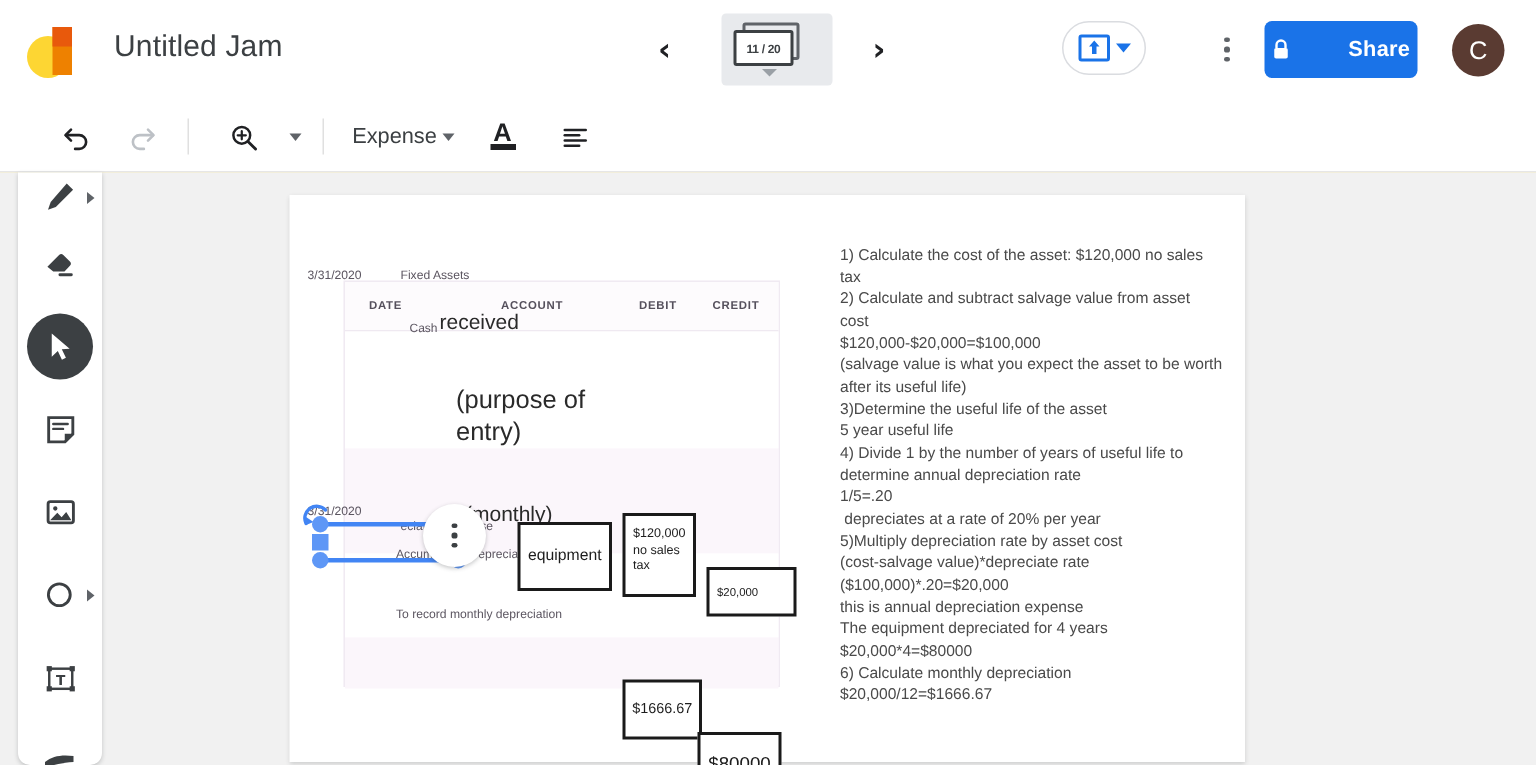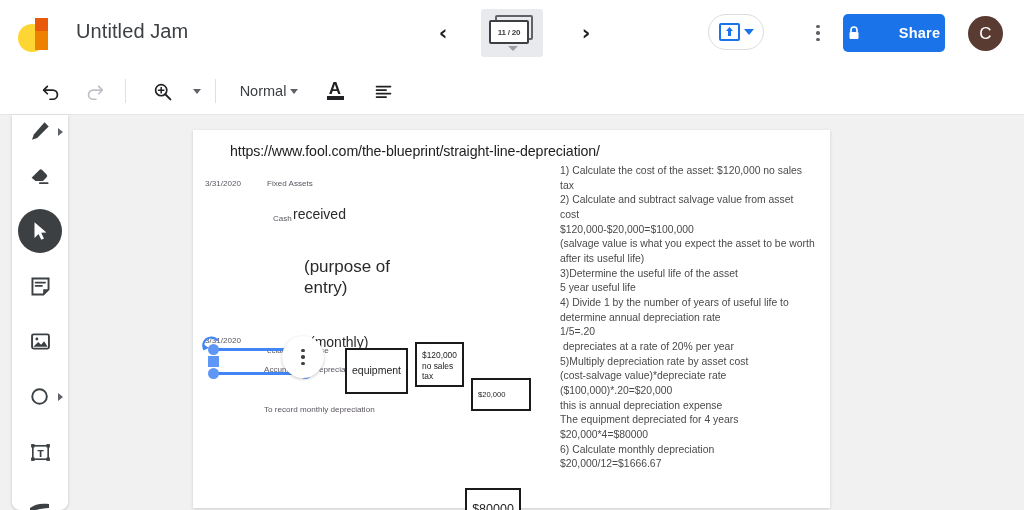--- a/index.html
+++ b/index.html
@@ -50,21 +50,21 @@
     display: flex; align-items: center; justify-content: center;
     cursor: pointer; border-radius: 50%;
     color: #202124;
   }
   .nav-prev { left: 427px; }
   .nav-next { left: 570px; }
   .chev { font-size: 21px; font-weight: bold; line-height: 1; font-family: "DejaVu Sans", sans-serif; }
 
   .frame-indicator {
     position: absolute; left: 481px; top: 9px;
-    width: 62px; height: 48px;
+    width: 74px; height: 48px;
     background: #e8eaed; border-radius: 3px;
     cursor: pointer;
     padding-left: 13px;
   }
   .fi-back {
     position: absolute; left: 14px; top: 6px;
     width: 38px; height: 25px;
     border: 2px solid #5f6368; border-radius: 2px; background: #e8eaed;
   }
   .fi-front {
@@ -231,21 +231,21 @@
   .b-monthly  { left: 117px; top: 204px; font-size: 14px; }
   .b-andacc   { left: 117px; top: 283px; font-size: 8.6px; line-height: 1.3; width: 96px; }
 
   
   .hbox {
     position: absolute; border: 2.5px solid #1a1a1a; background: #ffffff;
     display: flex; align-items: center; padding: 3px 5px;
     color: #1d1d1d; line-height: 1.25;
   }
   .hb-equipment { left: 152px; top: 218px; width: 63px; height: 46px; font-size: 10.5px; justify-content: center; }
-  .hb-120k      { left: 222px; top: 212px; width: 49px; height: 45px; font-size: 8.4px; align-items: flex-start; padding-top: 6px; }
+  .hb-120k      { left: 222px; top: 212px; width: 49px; height: 56px; font-size: 8.4px; align-items: flex-start; padding-top: 6px; }
   .hb-20k       { left: 278px; top: 248px; width: 60px; height: 33px; font-size: 7.6px; }
   .hb-1666      { left: 222px; top: 323px; width: 53px; height: 40px; font-size: 9.6px; justify-content: center; }
   .hb-80000     { left: 272px; top: 358px; width: 56px; height: 43px; font-size: 12.5px; justify-content: center; }
 
   
   .explain {
     position: absolute; left: 367px; top: 34px;
     width: 255px;
     font-size: 10.4px; line-height: 1.41; color: #4a4a4a;
     white-space: pre-wrap;
@@ -358,21 +358,21 @@
       </svg>
     </div>
 
     <div class="tb-btn tb-zoomcaret">
       <span class="caret-sm"></span>
     </div>
 
     <div class="tb-divider dv2"></div>
 
     <div class="tb-btn tb-normal">
-      <span>Normal</span>
+      <span>Expense</span>
       <span class="caret-sm"></span>
     </div>
 
     <div class="tb-btn tb-textcolor">
       <span class="tc-A">A</span>
       <span class="tc-bar"></span>
     </div>
 
     <div class="tb-btn tb-align">
       <svg width="21" height="21" viewBox="0 0 24 24" aria-hidden="true">
@@ -383,39 +383,51 @@
             <path d="M4 18.5 H15"></path>
         </g>
       </svg>
     </div>
   </div>
 
   <div class="canvas-area">
 
     <div class="board">
 
-      <div class="url-text">https://www.fool.com/the-blueprint/straight-line-depreciation/</div>
-
+
+      <div class="jtable">
+        <div class="jt-head">
+          <span class="jt-h jt-h1">DATE</span>
+          <span class="jt-h jt-h2">ACCOUNT</span>
+          <span class="jt-h jt-h3">DEBIT</span>
+          <span class="jt-h jt-h4">CREDIT</span>
+        </div>
+        <div class="jt-row1"></div>
+        <div class="jt-row2"></div>
+        <div class="jt-row3"></div>
+        <div class="jt-row4"></div>
+      </div>
 
       <span class="jt-t t-date1">3/31/2020</span>
       <span class="jt-t t-fixed">Fixed Assets</span>
       <span class="jt-t t-cash">Cash</span>
       <span class="jt-t t-date2">3/31/2020</span>
       <span class="jt-t t-depexp">eciation Expense</span>
       <span class="jt-t t-accdep">Accumulated Depreciation</span>
       <span class="jt-t t-rec2">To record monthly depreciation</span>
 
       <span class="jt-big b-received">received</span>
       <span class="jt-big b-purpose">(purpose of entry)</span>
       <span class="jt-big b-monthly">(monthly)</span>
 
       <div class="hbox hb-equipment">equipment</div>
       <div class="hbox hb-120k" style="white-space:pre-line">$120,000
 no sales tax</div>
       <div class="hbox hb-20k">$20,000</div>
+      <div class="hbox hb-1666">$1666.67</div>
       <div class="hbox hb-80000">$80000</div>
 
       <div class="explain">1) Calculate the cost of the asset: $120,000 no sales tax
 2) Calculate and subtract salvage value from asset cost
 $120,000-$20,000=$100,000
 (salvage value is what you expect the asset to be worth after its useful life)
 3)Determine the useful life of the asset
 5 year useful life
 4) Divide 1 by the number of years of useful life to determine annual depreciation rate
 1/5=.20

